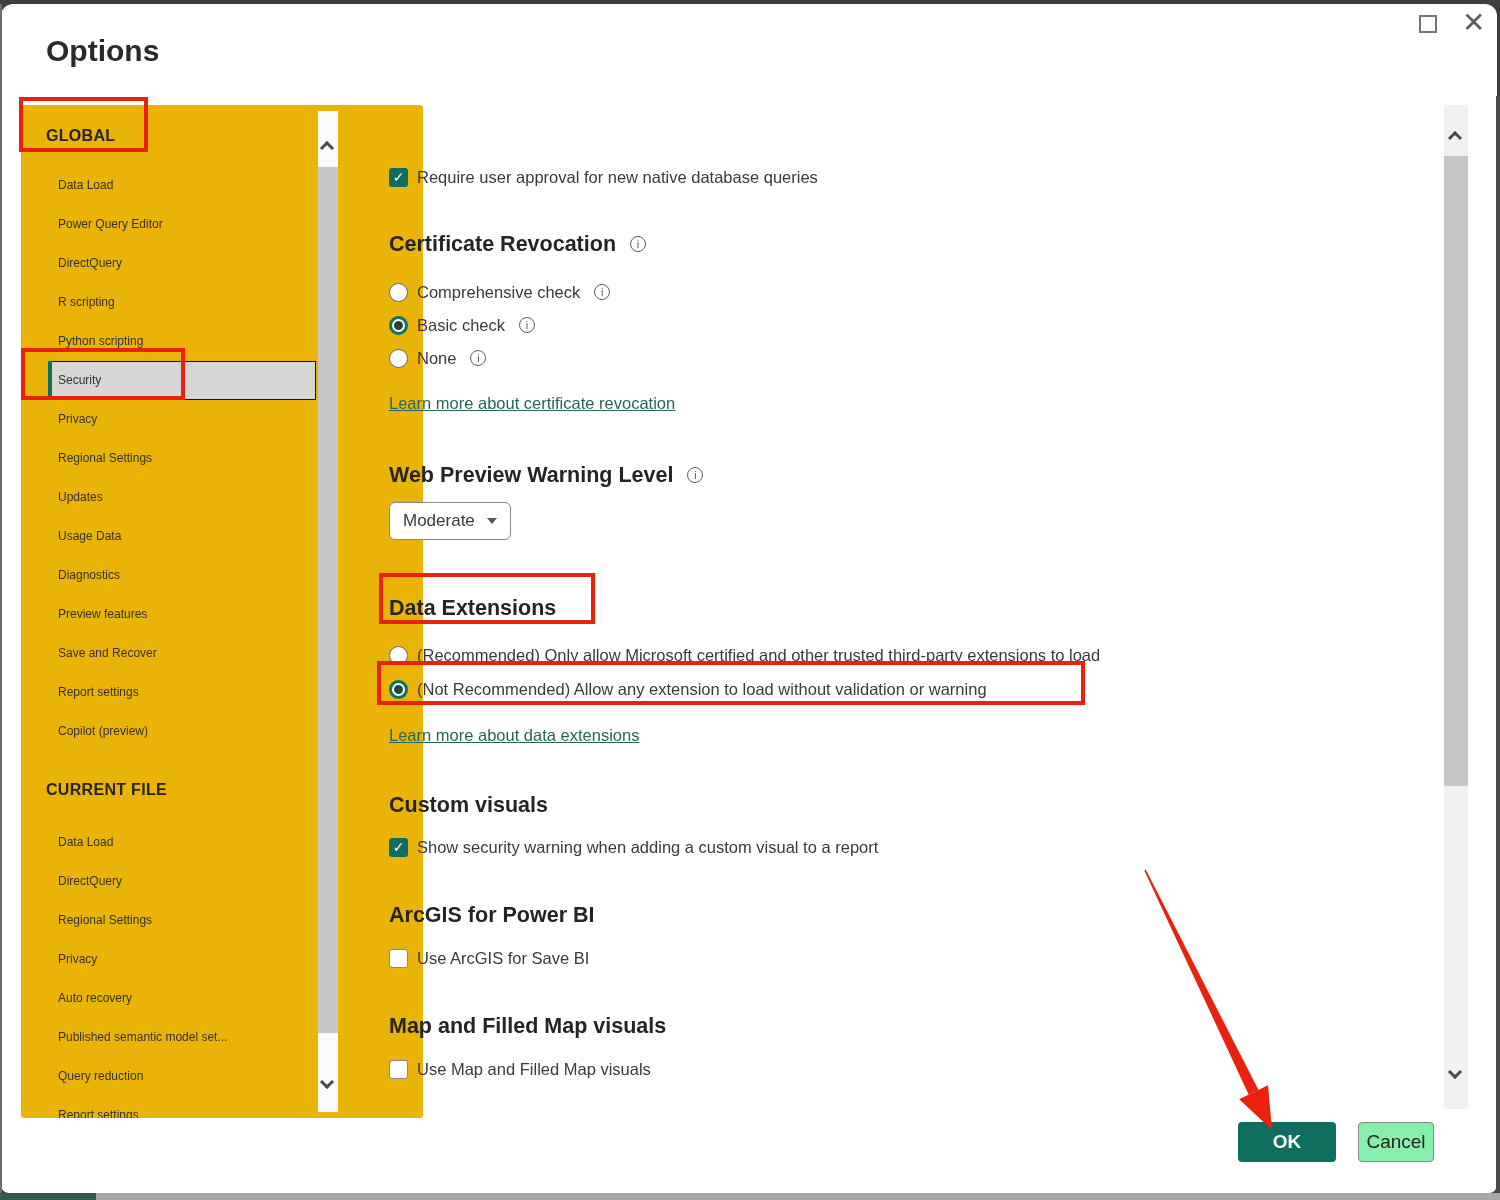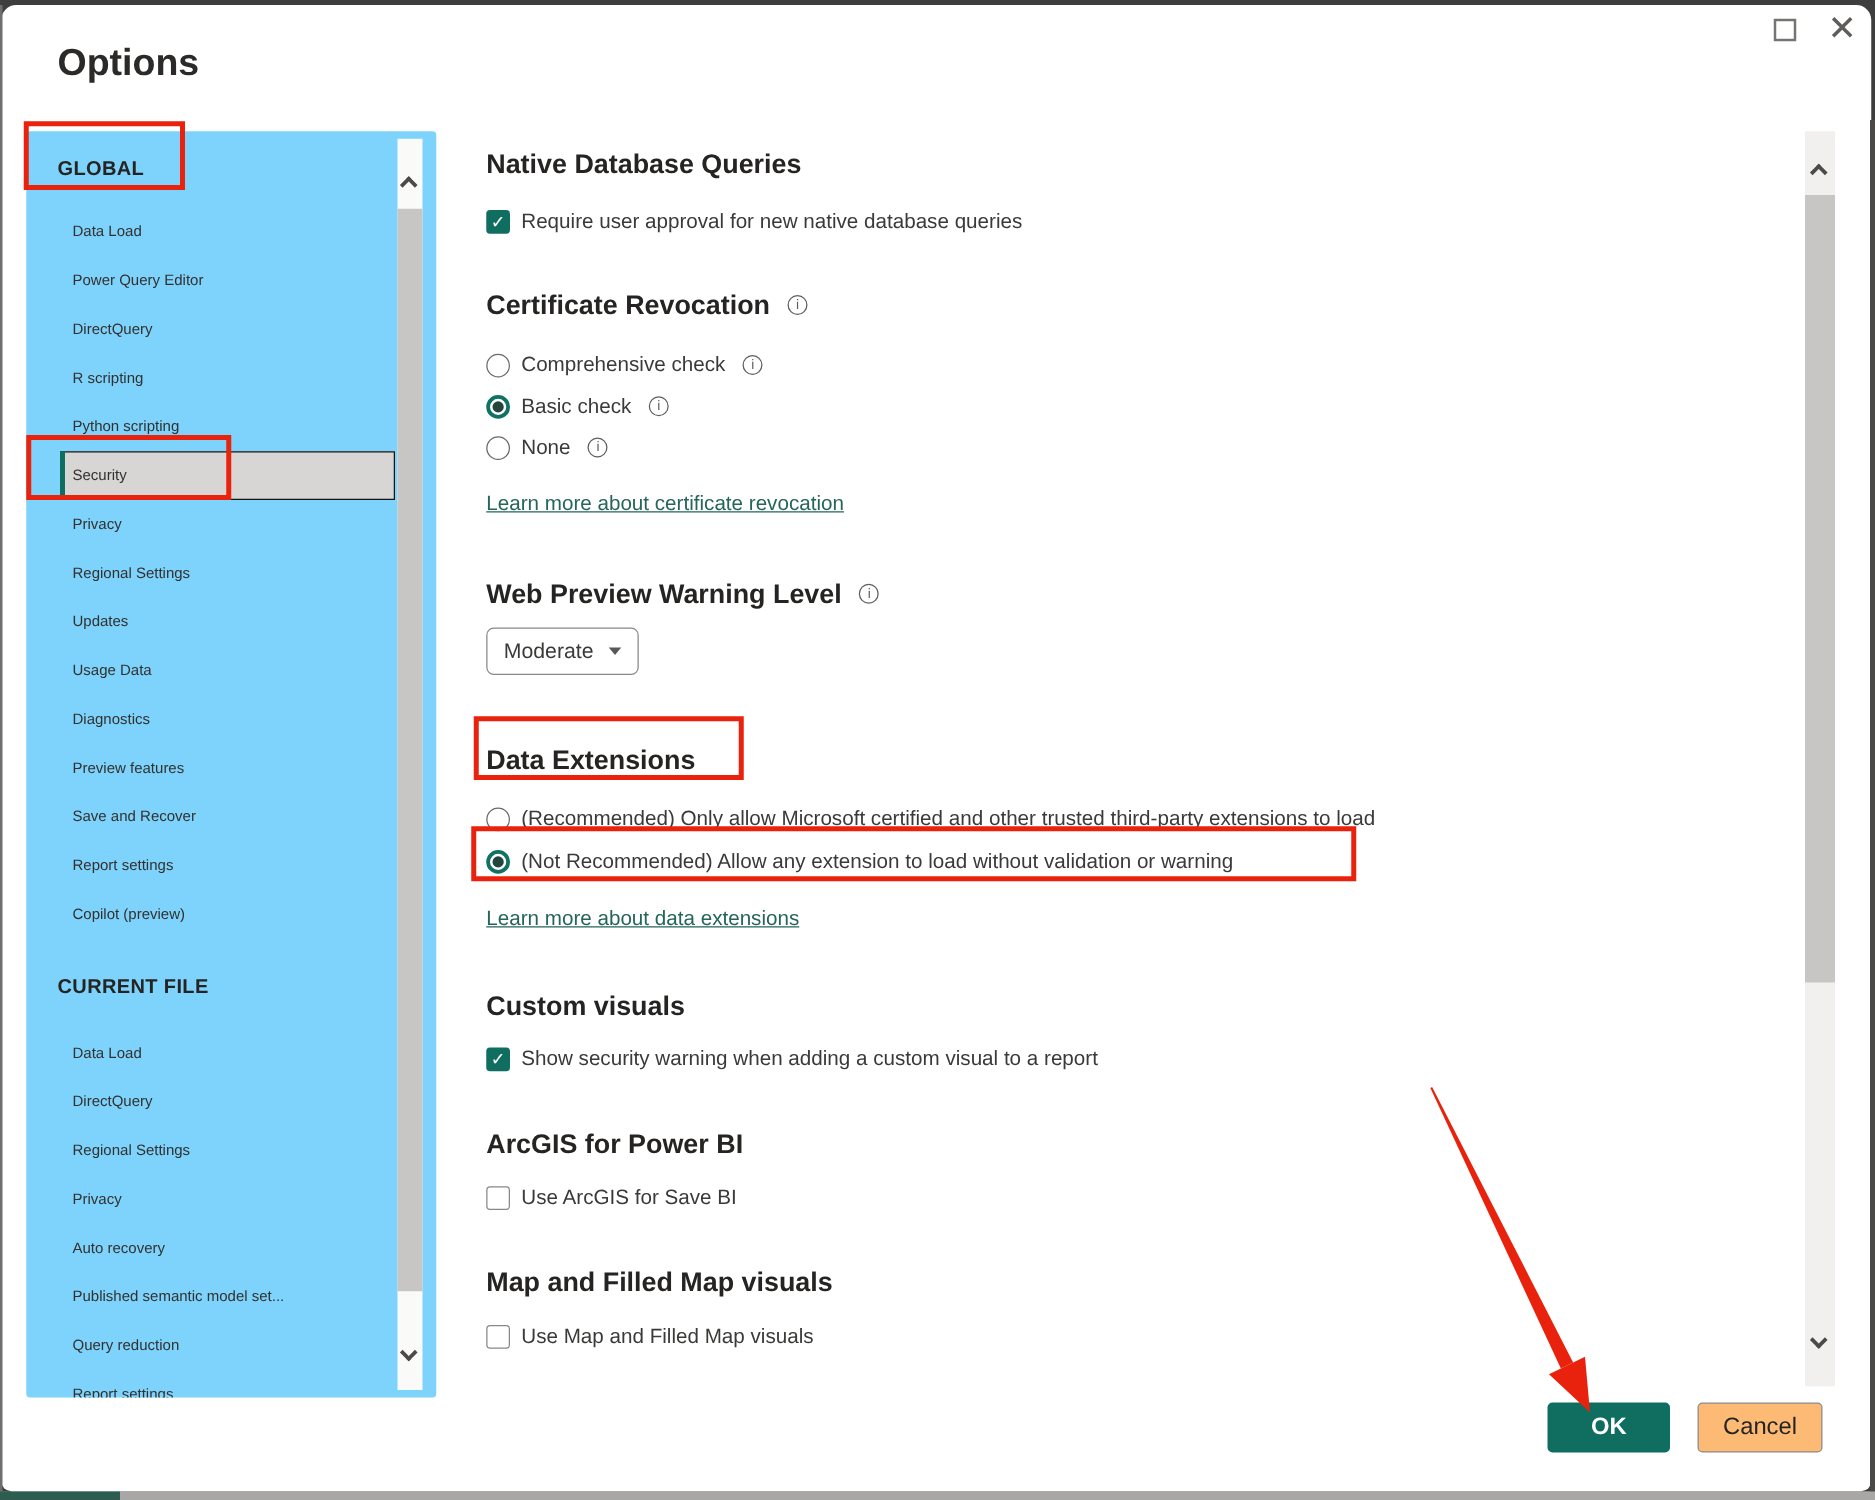--- a/index.html
+++ b/index.html
@@ -18,21 +18,21 @@
   
   .dialog{position:absolute;left:1px;top:4px;width:1496px;height:1189px;background:#ffffff;border-radius:12px 12px 8px 8px;z-index:2;}
 
   .title{position:absolute;left:45px;top:30px;font-size:30px;font-weight:700;color:#2b2a29;}
 
   .win-max{position:absolute;left:1418px;top:11px;width:18px;height:18px;border:2px solid #767472;box-sizing:border-box;cursor:pointer;}
   .win-close{position:absolute;left:1461px;top:2px;font-size:28px;color:#5f5d5b;cursor:pointer;line-height:34px;}
   .win-close::before{content:"\2715";}
 
   
-  .sidebar{position:absolute;left:20px;top:101px;width:328px;height:1013px;background:#7dd3fc;border-radius:3px;overflow:hidden;}
+  .sidebar{position:absolute;left:20px;top:101px;width:402px;height:1013px;background:#eab308;border-radius:3px;overflow:hidden;}
   .nav-header{position:absolute;left:25px;font-size:16px;font-weight:700;color:#252423;letter-spacing:.3px;}
   .nav-item{position:absolute;left:27px;width:268px;height:39px;line-height:39px;padding-left:10px;box-sizing:border-box;
     font-size:12px;color:#33312f;cursor:pointer;white-space:nowrap;}
   .nav-item.selected{background:#d8d6d4;outline:1.6px solid #141414;outline-offset:-1px;}
   .accent-bar{position:absolute;left:0;top:0;bottom:0;width:4px;background:#0f6e60;}
 
   
   .sb-track{position:absolute;background:#fafaf9;}
   .sb-track.right{background:#f1f0ee;}
   .sb-thumb{position:absolute;left:0;width:100%;background:#c8c6c4;}
@@ -58,21 +58,21 @@
 
   .link{position:absolute;left:388px;font-size:16.5px;color:#25655a;text-decoration:underline;cursor:pointer;}
 
   .dropdown{position:absolute;left:388px;top:498px;width:122px;height:38px;border:1px solid #8a8886;border-radius:6px;box-sizing:border-box;
     display:flex;align-items:center;justify-content:space-between;padding:0 13px;font-size:17px;color:#3b3a39;cursor:pointer;background:#fff;}
   .caret{width:0;height:0;border-left:5px solid transparent;border-right:5px solid transparent;border-top:6px solid #5a5856;}
 
   
   .btn{position:absolute;top:1118px;height:40px;border-radius:4px;font-family:"Liberation Sans",sans-serif;font-size:19px;cursor:pointer;}
   .btn-ok{left:1237px;width:98px;background:#0f6e60;color:#ffffff;border:none;font-weight:700;}
-  .btn-cancel{left:1357px;width:100px;background:#fdba74;color:#252423;border:1px solid #8b8987;}
+  .btn-cancel{left:1357px;width:76px;background:#86efac;color:#252423;border:1px solid #8b8987;}
 
   
   .anno{position:absolute;border:4px solid #e8220c;box-sizing:border-box;z-index:50;pointer-events:none;background:transparent;}
   .anno-global{left:19px;top:97px;width:129px;height:55px;}
   .anno-security{left:21px;top:348px;width:164px;height:52px;}
   .anno-dataext{left:379px;top:573px;width:216px;height:51px;}
   .anno-notrec{left:377px;top:661px;width:708px;height:44px;}
   .anno-arrow{position:absolute;left:0;top:0;z-index:60;pointer-events:none;}
 </style>
 </head>
@@ -122,23 +122,20 @@
     <div class="nav-item" style="top:952px">Query reduction</div>
     <div class="nav-item" style="top:991px">Report settings</div>
 
     <div class="sb-track" style="left:297px;top:6px;width:20px;height:1001px;">
       <div class="chev up" style="top:32px"></div>
       <div class="sb-thumb" style="top:56px;height:866px;"></div>
       <div class="chev down" style="top:966px"></div>
     </div>
   </div>
 
-  <div class="heading" style="top:112px">
-    <span>Native Database Queries</span>
-  </div>
   <div class="check-row" style="top:160px">
     <span class="cbox checked"></span>
     <span>Require user approval for new native database queries</span>
   </div>
 
   <div class="heading" style="top:225px">
     <span>Certificate Revocation</span>
     <span class="info"></span>
   </div>
   <div class="radio-row" style="top:275px">

